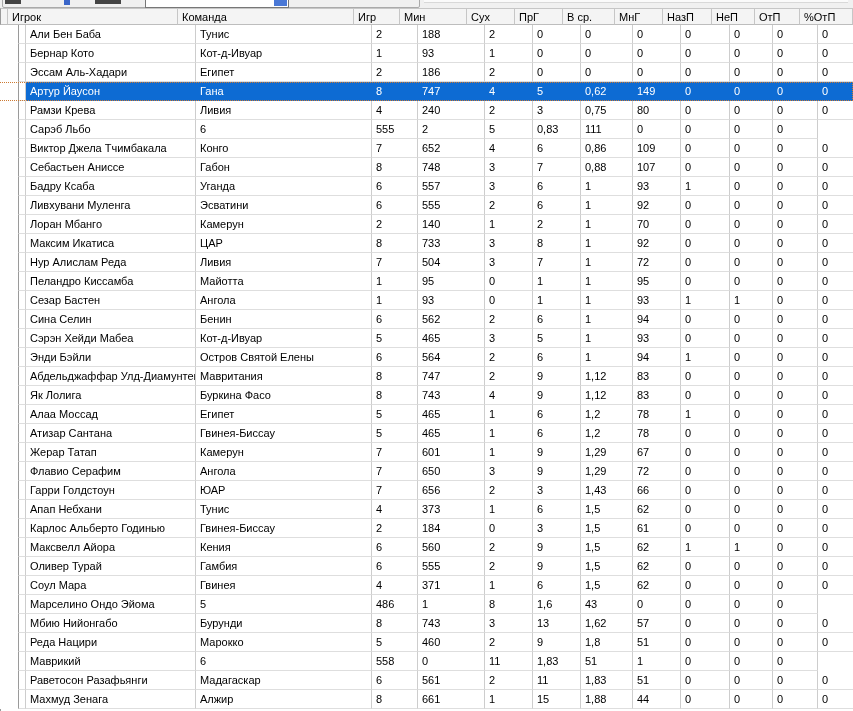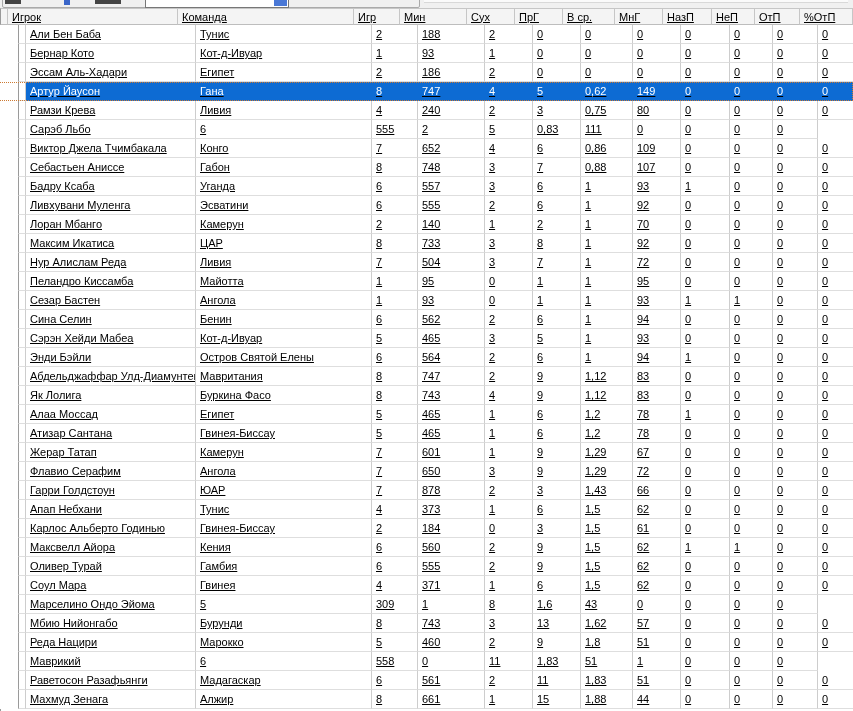--- a/index.html
+++ b/index.html
@@ -18,21 +18,21 @@
   .g1 { left: 5px;  width: 16px; }
   .g2 { left: 95px; width: 26px; }
   .g3 { left: 205px; width: 30px; }
   .speck-blue { position: absolute; left: 64px; top: 0; width: 6px; height: 5px; background: #3a66c9; }
   .speck-red  { left: 172px; background: #b3402e; }
   .combo-stub { position: absolute; left: 145px; top: -12px; width: 142px; height: 18px; background: #fff; border: 1px solid #777; }
   .combo-btn  { position: absolute; top: 1px; right: 1px; bottom: 1px; width: 13px; background: #4a78d6; }
   .right-sliver { position: absolute; left: 424px; top: 0; width: 424px; height: 2px; background: #fafafa; border-bottom: 1px solid #d8d8d8; }
 
   
-  .table-wrap { position: absolute; left: 0; top: 8px; width: 853px; background: #fff; text-decoration: underline; }
+  .table-wrap { position: absolute; left: 0; top: 8px; width: 853px; background: #fff; }
   .hrow, .row {
     display: grid;
     grid-template-columns: 8px 170px 176px 46px 67px 48px 48px 52px 48px 49px 43px 45px 53px;
   }
   .hrow { height: 17px; }
   .hcell {
     background: var(--header-bg, #f4f4f4);
     border-top: 1px solid #c6c6c6;
     border-right: 1px solid #c6c6c6;
     border-bottom: 1px solid #bdbdbd;
@@ -458,21 +458,21 @@
         <div class="cell">0</div>
         <div class="cell">0</div>
         <div class="cell">0</div>
         <div class="cell">0</div>
       </div>
       <div class="row">
         <div class="cell selcol"></div>
         <div class="cell">Гарри Голдстоун</div>
         <div class="cell">ЮАР</div>
         <div class="cell">7</div>
-        <div class="cell">878</div>
+        <div class="cell">656</div>
         <div class="cell">2</div>
         <div class="cell">3</div>
         <div class="cell">1,43</div>
         <div class="cell">66</div>
         <div class="cell">0</div>
         <div class="cell">0</div>
         <div class="cell">0</div>
         <div class="cell">0</div>
       </div>
       <div class="row">
@@ -547,21 +547,21 @@
         <div class="cell">62</div>
         <div class="cell">0</div>
         <div class="cell">0</div>
         <div class="cell">0</div>
         <div class="cell">0</div>
       </div>
       <div class="row">
         <div class="cell selcol"></div>
         <div class="cell">Марселино Ондо Эйома</div>
         <div class="cell">5</div>
-        <div class="cell">309</div>
+        <div class="cell">486</div>
         <div class="cell">1</div>
         <div class="cell">8</div>
         <div class="cell">1,6</div>
         <div class="cell">43</div>
         <div class="cell">0</div>
         <div class="cell">0</div>
         <div class="cell">0</div>
         <div class="cell">0</div>
       </div>
       <div class="row">

